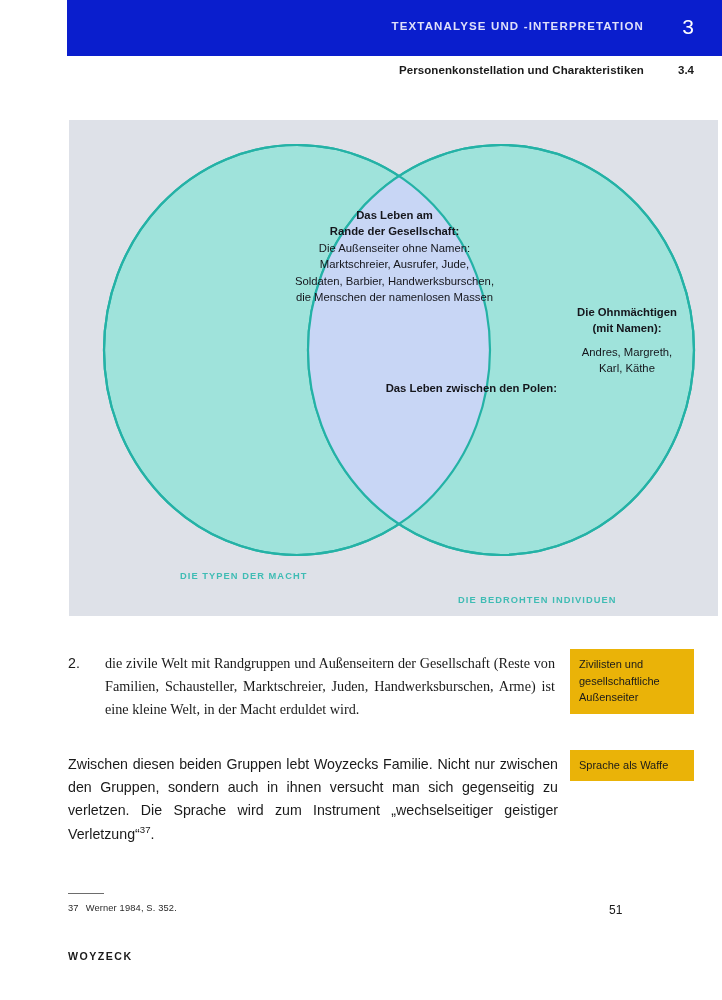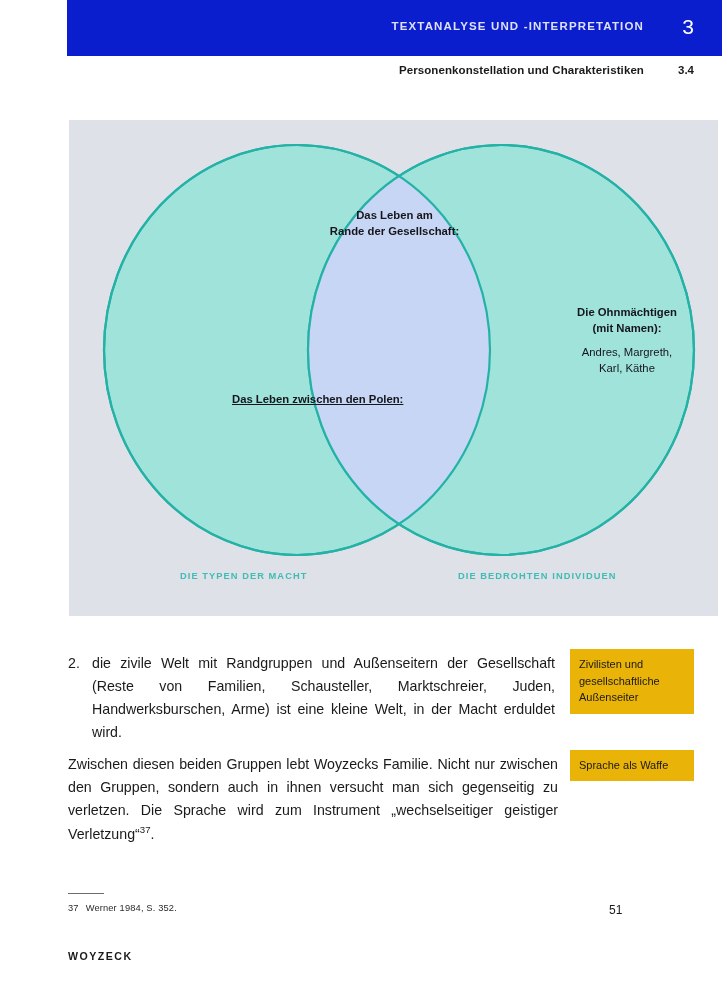--- a/index.html
+++ b/index.html
@@ -100,39 +100,38 @@
     text-align: center;
   }
   #venn-center-top-text {
     left: 153px;
     top: 87px;
     width: 345px;
     text-align: center;
   }
   #venn-center-bottom-text {
     left: 163px;
-    top: 271px;
+    top: 260px;
     width: 325px;
-    text-align: left;
-    text-decoration: underline;
+    text-align: right;
   }
   .venn-text b { font-weight: 700; }
   .venn-gap { display: block; height: 7px; }
 
   .venn-caption {
     position: absolute;
     top: 451px;
     font-size: 9.3px;
     font-weight: 700;
     letter-spacing: 1.05px;
     color: #3fbcb4;
     white-space: nowrap;
   }
   #venn-caption-left { left: 111px; }
-  #venn-caption-right { left: 389px; }
+  #venn-caption-right { left: 389px; margin-top: 24px; }
 
   
   .body-text {
     position: absolute;
     font-size: 14.2px;
     line-height: 1.62;
     color: #1a1a1a;
     text-align: justify;
     text-justify: inter-word;
   }
@@ -141,21 +140,22 @@
     top: 652px;
     width: 487px;
   }
   #para-list-number {
     position: absolute;
     left: 0;
     top: 0;
     width: 22px;
   }
   #para-list-body {
-    margin-left: 24px;
+    margin-left: 37px;
+    font-family: Liberation Serif, serif;
   }
   #para-main {
     left: 68px;
     top: 753px;
     width: 490px;
   }
 
   
   .margin-note {
     position: absolute;
@@ -248,20 +248,21 @@
 
 
   <div class="venn-text" id="venn-right-text">
     <b>Die Ohnmächtigen<br>(mit Namen):<br></b>
     <span class="venn-gap"></span>
     <span>Andres, Margreth,<br>Karl, Käthe<br></span>
   </div>
 
   <div class="venn-text" id="venn-center-top-text">
     <b>Das Leben am<br>Rande der Gesellschaft:<br></b>
+    <span>Die Außenseiter ohne Namen:<br>Marktschreier, Ausrufer, Jude,<br>Soldaten, Barbier, Handwerksburschen,<br>die Menschen der namenlosen Massen<br></span>
   </div>
 
   <div class="venn-text" id="venn-center-bottom-text">
     <b>Das Leben zwischen den Polen:<br></b>
   </div>
 
   <div class="venn-caption" id="venn-caption-left">DIE TYPEN DER MACHT</div>
   <div class="venn-caption" id="venn-caption-right">DIE BEDROHTEN INDIVIDUEN</div>
 </div>
 

